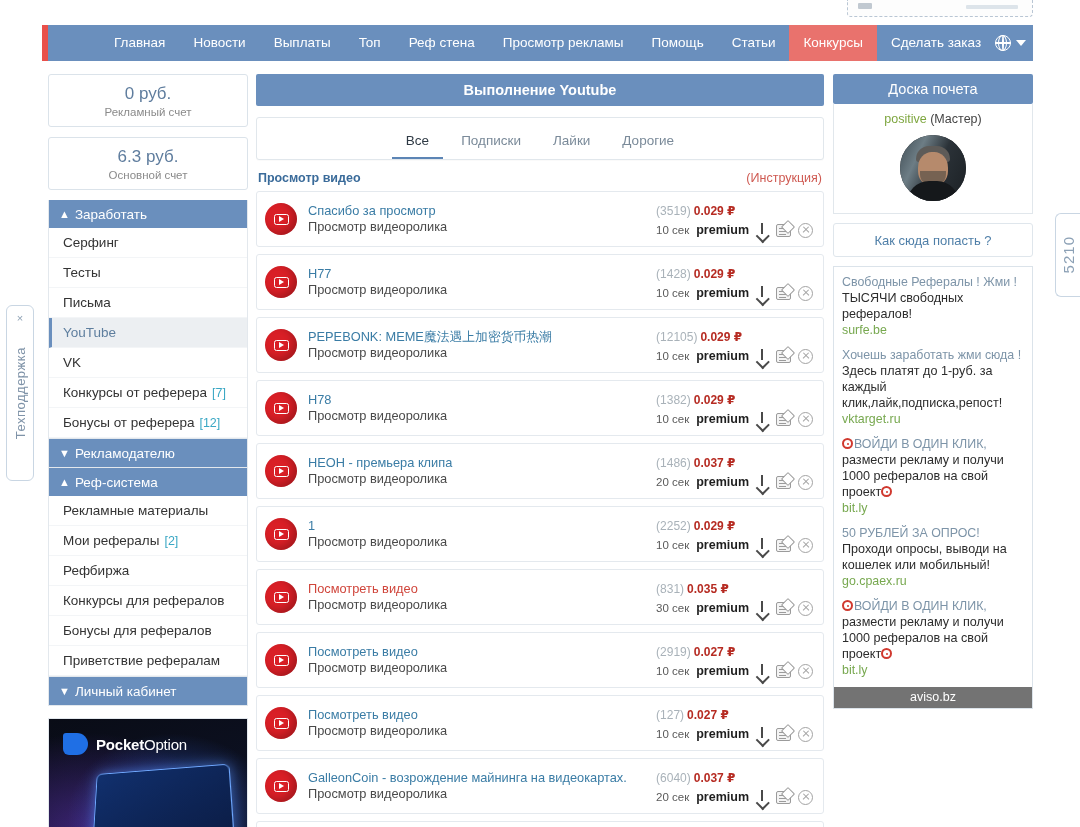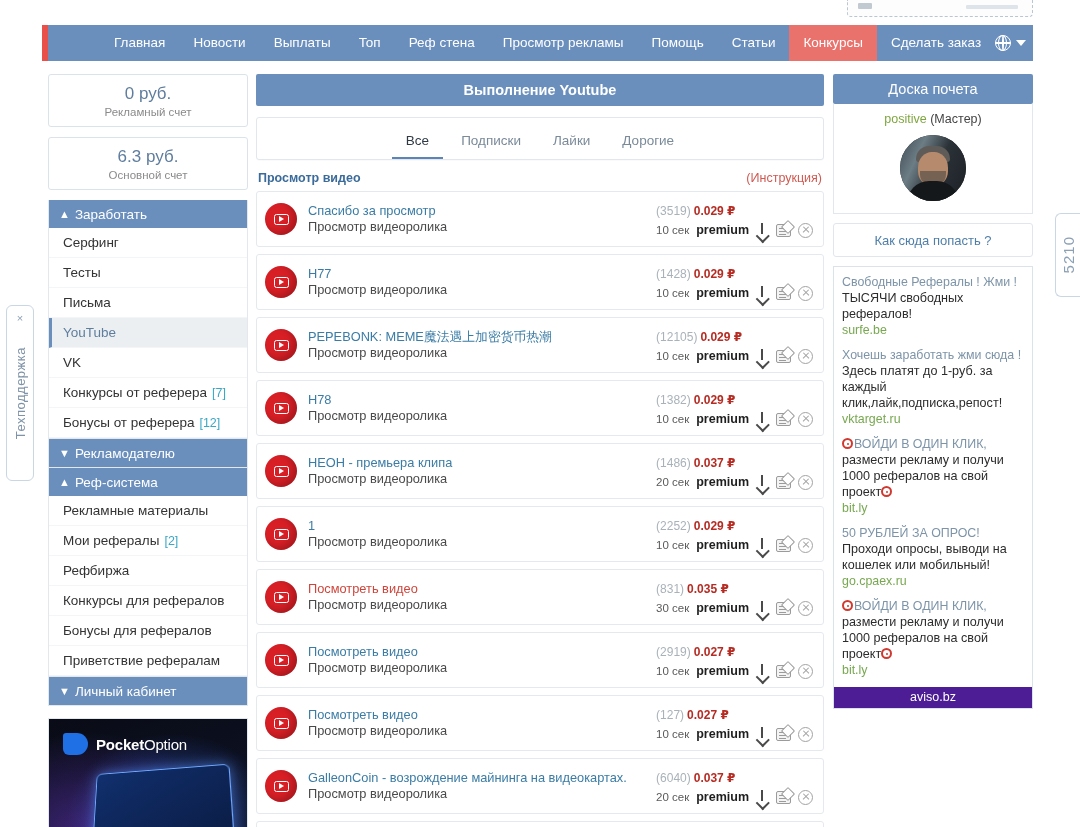--- a/index.html
+++ b/index.html
@@ -211,21 +211,21 @@
     height:34px; line-height:34px; text-align:center; color:#4f7fa8; font-size:13px; cursor:pointer;}
 
   .ads-card { margin-top:9px; border:1px solid #dbe3ea; background:#fff; padding:7px 8px 0; }
   .ad { margin-bottom:9px; }
   .ad-t { font-size:12.4px; color:#7d94a8; line-height:16px; cursor:pointer; }
   .ad-b { font-size:12.6px; color:#2c2c2c; line-height:16px; }
   .ad-u { font-size:12.4px; color:#77a84f; line-height:16px; cursor:pointer; }
   .tgt { display:inline-block; width:11px; height:11px; border-radius:50%;
     border:2px solid #d0392f; position:relative; vertical-align:-1px; margin-right:1px; }
   .tgt::after{content:"";position:absolute;left:2.5px;top:2.5px;width:2px;height:2px;border-radius:50%;background:#d0392f;}
-  .ads-foot { background:#4c1d95; color:#fff; text-align:center; font-size:12.5px;
+  .ads-foot { background:#737373; color:#fff; text-align:center; font-size:12.5px;
     height:21px; line-height:21px; margin:0 -8px; }
 </style>
 </head>
 <body>
 
 <div class="page">
 
   <div class="top-ghost">
     <span class="ghost-line"></span>
     <span class="ghost-line2"></span>

